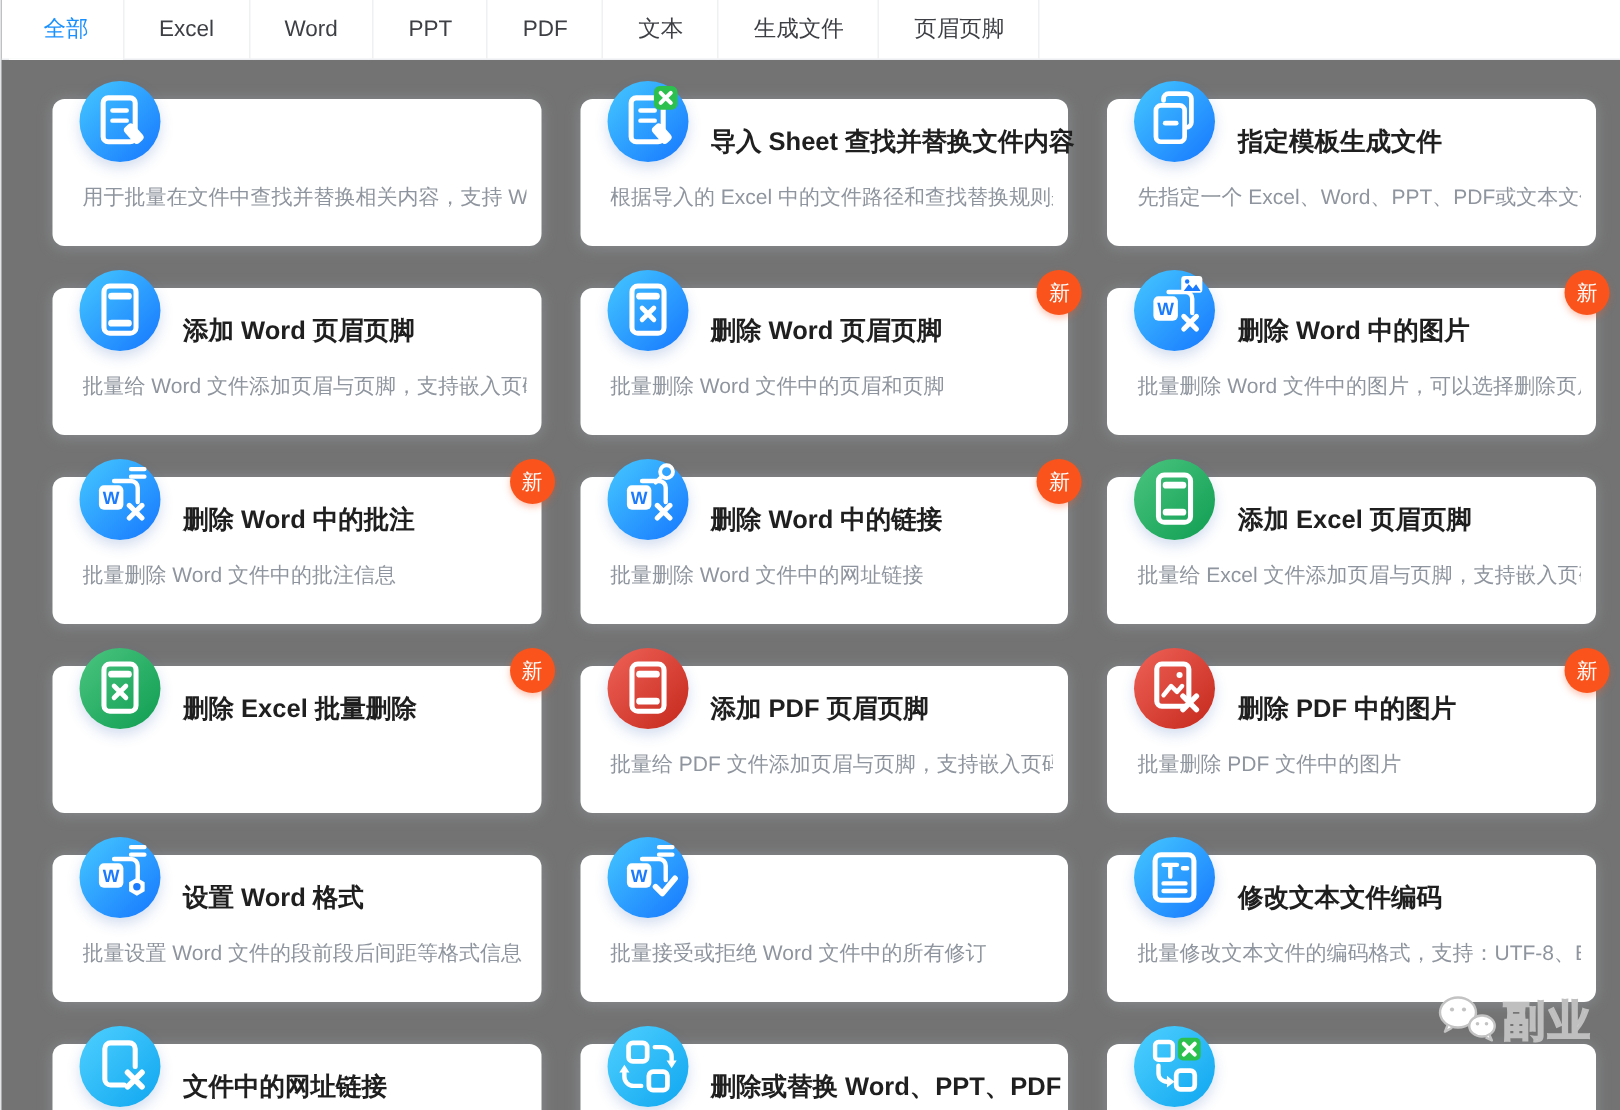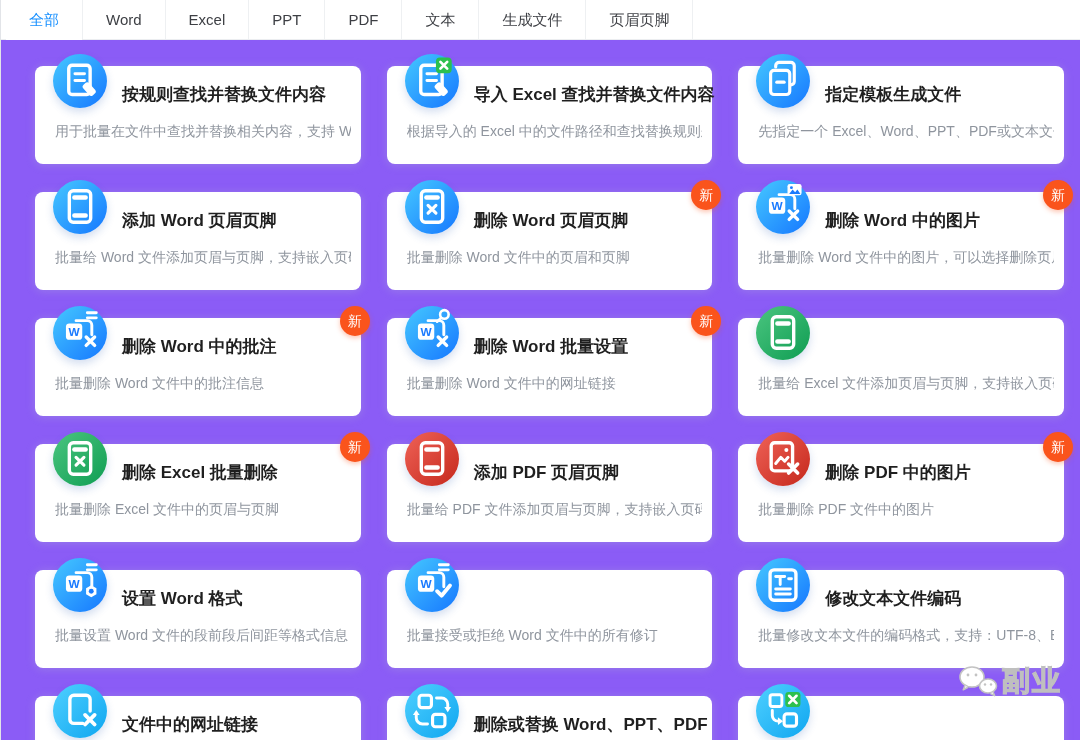--- a/index.html
+++ b/index.html
@@ -4,21 +4,21 @@
 <style>
   * { box-sizing: border-box; }
   html, body { margin: 0; padding: 0; }
   body {
     width: 1080px; height: 740px;
     font-family: "Liberation Sans", "DejaVu Sans", sans-serif;
     background: #ffffff;
   }
   .page {
     position: relative; width: 1080px; height: 740px;
-    overflow: hidden; background: #8b5cf6;
+    overflow: hidden; background: #737373;
     border-left: 1px solid #e2e4e8;
   }
   
   .tabbar {
     position: relative; z-index: 2;
     display: flex; align-items: stretch;
     height: 40px; background: #fff;
     border-bottom: 1px solid #ebedf0;
     padding-left: 5px; font-size: 15px; color: #3d3f44;
   }
@@ -60,64 +60,63 @@
   }
   .badge {
     position: absolute; top: -12px; right: -9px; width: 30px; height: 30px;
     border-radius: 50%; background: var(--badge, #fa541c);
     color: #fff; font-size: 14px; line-height: 30px; text-align: center;
     box-shadow: 0 2px 5px rgba(250,84,28,.35);
   }
   
   .watermark {
     position: absolute; right: 18px; bottom: 40px; z-index: 5;
-    display: flex; align-items: center; gap: 3px;
+    display: flex; gap: 3px;
   }
   .watermark-text {
     font-size: 28px; font-weight: bold; letter-spacing: 2px;
     color: #efefef; -webkit-text-stroke: 1.2px #bfbfbf;
   }
 </style>
 </head>
 <body>
 
 <div class="page">
   <div class="tabbar" id="tabbar">
       <div class="tab active">全部</div>
+      <div class="tab">Excel</div>
       <div class="tab">Word</div>
-      <div class="tab">Excel</div>
       <div class="tab">PPT</div>
       <div class="tab">PDF</div>
       <div class="tab">文本</div>
       <div class="tab">生成文件</div>
       <div class="tab">页眉页脚</div>
     </div>
   <div class="grid" id="grid">
       <div class="card">
         <div class="card-icon" style="background: linear-gradient(135deg, rgb(69, 200, 255), rgb(22, 119, 255));">
           <svg width="54" height="54" viewBox="0 0 48 48" style="overflow:visible">
             <rect x="14" y="10" width="19" height="26" rx="3" stroke="#ffffff" fill="none" stroke-linecap="round" stroke-linejoin="round" stroke-width="3"></rect>
     <path d="M19.5 17.5h8.5M19.5 23.5h8.5" stroke="#ffffff" fill="none" stroke-linecap="round" stroke-linejoin="round" stroke-width="2.6"></path>
     <rect x="28.5" y="25" width="7" height="12.5" rx="2.4" fill="#ffffff" transform="rotate(-42 32 31)"></rect>
           </svg>
         </div>
-        <div class="card-title">按规则查找并替换文件内容</div>
         <div class="card-desc">用于批量在文件中查找并替换相关内容，支持 Wor</div>
       </div>
       <div class="card">
         <div class="card-icon" style="background: linear-gradient(135deg, rgb(69, 200, 255), rgb(22, 119, 255));">
           <svg width="54" height="54" viewBox="0 0 48 48" style="overflow:visible">
             <rect x="14" y="10" width="19" height="26" rx="3" stroke="#ffffff" fill="none" stroke-linecap="round" stroke-linejoin="round" stroke-width="3"></rect>
     <path d="M19.5 17.5h8.5M19.5 23.5h8.5" stroke="#ffffff" fill="none" stroke-linecap="round" stroke-linejoin="round" stroke-width="2.6"></path>
     <rect x="28.5" y="25" width="7" height="12.5" rx="2.4" fill="#ffffff" transform="rotate(-42 32 31)"></rect>
             <rect x="27.5" y="3" width="14" height="14" rx="3.5" fill="#2cc04e"></rect>
     <path d="M31.5 7l6 6M37.5 7l-6 6" stroke="#ffffff" stroke-width="2.4" fill="none" stroke-linecap="round"></path>
           </svg>
         </div>
-        <div class="card-title">导入 Excel 查找并替换文件内容</div>
+        <div class="card-title">导入 Sheet 查找并替换文件内容</div>
         <div class="card-desc">根据导入的 Excel 中的文件路径和查找替换规则来打</div>
       </div>
       <div class="card">
         <div class="card-icon" style="background: linear-gradient(135deg, rgb(69, 200, 255), rgb(22, 119, 255));">
           <svg width="54" height="54" viewBox="0 0 48 48" style="overflow:visible">
             <path d="M17.5 11.5v-1a3 3 0 0 1 3-3h10.5a3 3 0 0 1 3 3v14a3 3 0 0 1-3 3" stroke="#ffffff" fill="none" stroke-linecap="round" stroke-linejoin="round" stroke-width="2.8"></path>
       <rect x="13" y="14.5" width="17" height="21.5" rx="3" stroke="#ffffff" fill="none" stroke-linecap="round" stroke-linejoin="round" stroke-width="2.8"></rect>
       <path d="M18.5 25h6.5" stroke="#ffffff" fill="none" stroke-linecap="round" stroke-linejoin="round" stroke-width="2.8"></path>
           </svg>
         </div>
@@ -180,43 +179,43 @@
         <div class="card-icon" style="background: linear-gradient(135deg, rgb(69, 200, 255), rgb(22, 119, 255));">
           <svg width="54" height="54" viewBox="0 0 48 48" style="overflow:visible">
             <path d="M20.5 13h10a4 4 0 0 1 4 4v8.5" stroke="#ffffff" fill="none" stroke-linecap="round" stroke-linejoin="round" stroke-width="2.6"></path>
     <rect x="11.5" y="15.5" width="14.5" height="14.5" rx="3" fill="#ffffff"></rect>
     <text x="18.8" y="26.5" font-size="10.5" font-weight="bold" fill="#1b7bff" text-anchor="middle" font-family="Liberation Sans, sans-serif">W</text>
             <path d="M29.5 27.5l7.5 7.5M37 27.5l-7.5 7.5" stroke="#ffffff" stroke-width="3" fill="none" stroke-linecap="round"></path>
             <circle cx="35" cy="7.5" r="3.8" fill="none" stroke="#ffffff" stroke-width="2.3"></circle>
       <path d="M32 10.5l-3.5 3.5" stroke="#ffffff" stroke-width="2.3" fill="none" stroke-linecap="round"></path>
           </svg>
         </div>
-        <div class="card-title">删除 Word 批量设置</div>
+        <div class="card-title">删除 Word 中的链接</div>
         <div class="card-desc">批量删除 Word 文件中的网址链接</div>
         <div class="badge">新</div>
       </div>
       <div class="card">
         <div class="card-icon" style="background: linear-gradient(135deg, rgb(75, 197, 128), rgb(15, 157, 82));">
           <svg width="54" height="54" viewBox="0 0 48 48" style="overflow:visible">
             <rect x="14.5" y="9.5" width="19" height="28" rx="3.5" stroke="#ffffff" fill="none" stroke-linecap="round" stroke-linejoin="round" stroke-width="3"></rect>
       <path d="M19 15.5h10M19 31.5h10" stroke="#ffffff" stroke-width="4" fill="none" stroke-linecap="round"></path>
           </svg>
         </div>
+        <div class="card-title">添加 Excel 页眉页脚</div>
         <div class="card-desc">批量给 Excel 文件添加页眉与页脚，支持嵌入页码</div>
       </div>
       <div class="card">
         <div class="card-icon" style="background: linear-gradient(135deg, rgb(75, 197, 128), rgb(15, 157, 82));">
           <svg width="54" height="54" viewBox="0 0 48 48" style="overflow:visible">
             <rect x="14.5" y="9.5" width="19" height="28" rx="3.5" stroke="#ffffff" fill="none" stroke-linecap="round" stroke-linejoin="round" stroke-width="3"></rect>
       <path d="M19 15.5h10" stroke="#ffffff" stroke-width="4" fill="none" stroke-linecap="round"></path>
       <path d="M20.5 22.5l7 7M27.5 22.5l-7 7" stroke="#ffffff" stroke-width="2.8" fill="none" stroke-linecap="round"></path>
           </svg>
         </div>
         <div class="card-title">删除 Excel 批量删除</div>
-        <div class="card-desc">批量删除 Excel 文件中的页眉与页脚</div>
         <div class="badge">新</div>
       </div>
       <div class="card">
         <div class="card-icon" style="background: linear-gradient(135deg, rgb(239, 98, 87), rgb(197, 40, 28));">
           <svg width="54" height="54" viewBox="0 0 48 48" style="overflow:visible">
             <rect x="14.5" y="9.5" width="19" height="28" rx="3.5" stroke="#ffffff" fill="none" stroke-linecap="round" stroke-linejoin="round" stroke-width="3"></rect>
       <path d="M19 15.5h10M19 31.5h10" stroke="#ffffff" stroke-width="4" fill="none" stroke-linecap="round"></path>
           </svg>
         </div>
         <div class="card-title">添加 PDF 页眉页脚</div>

